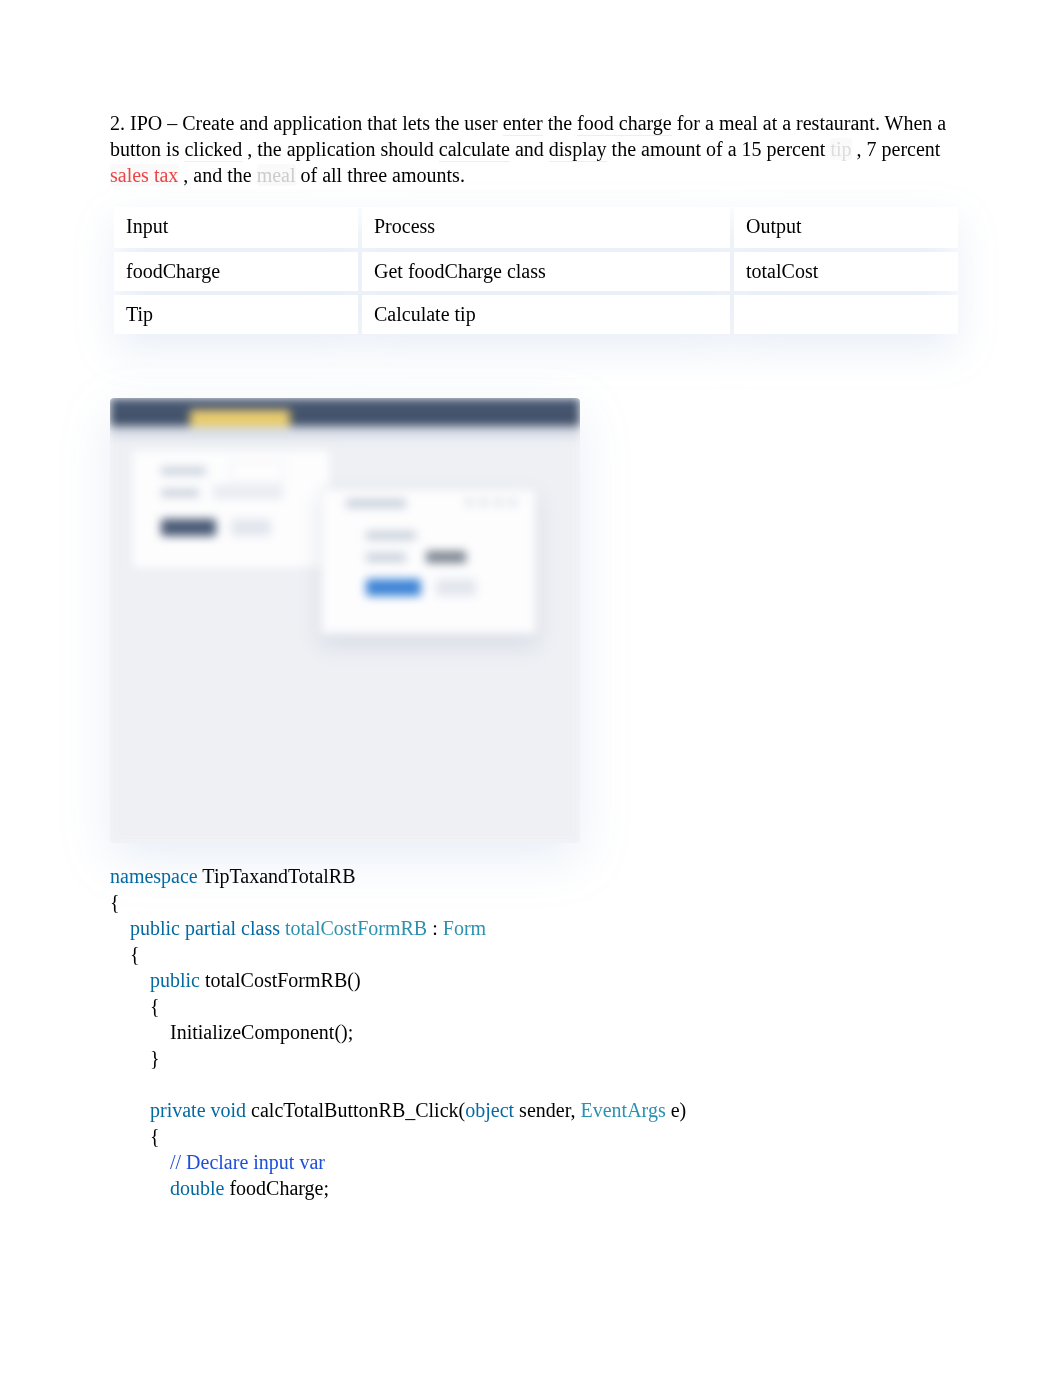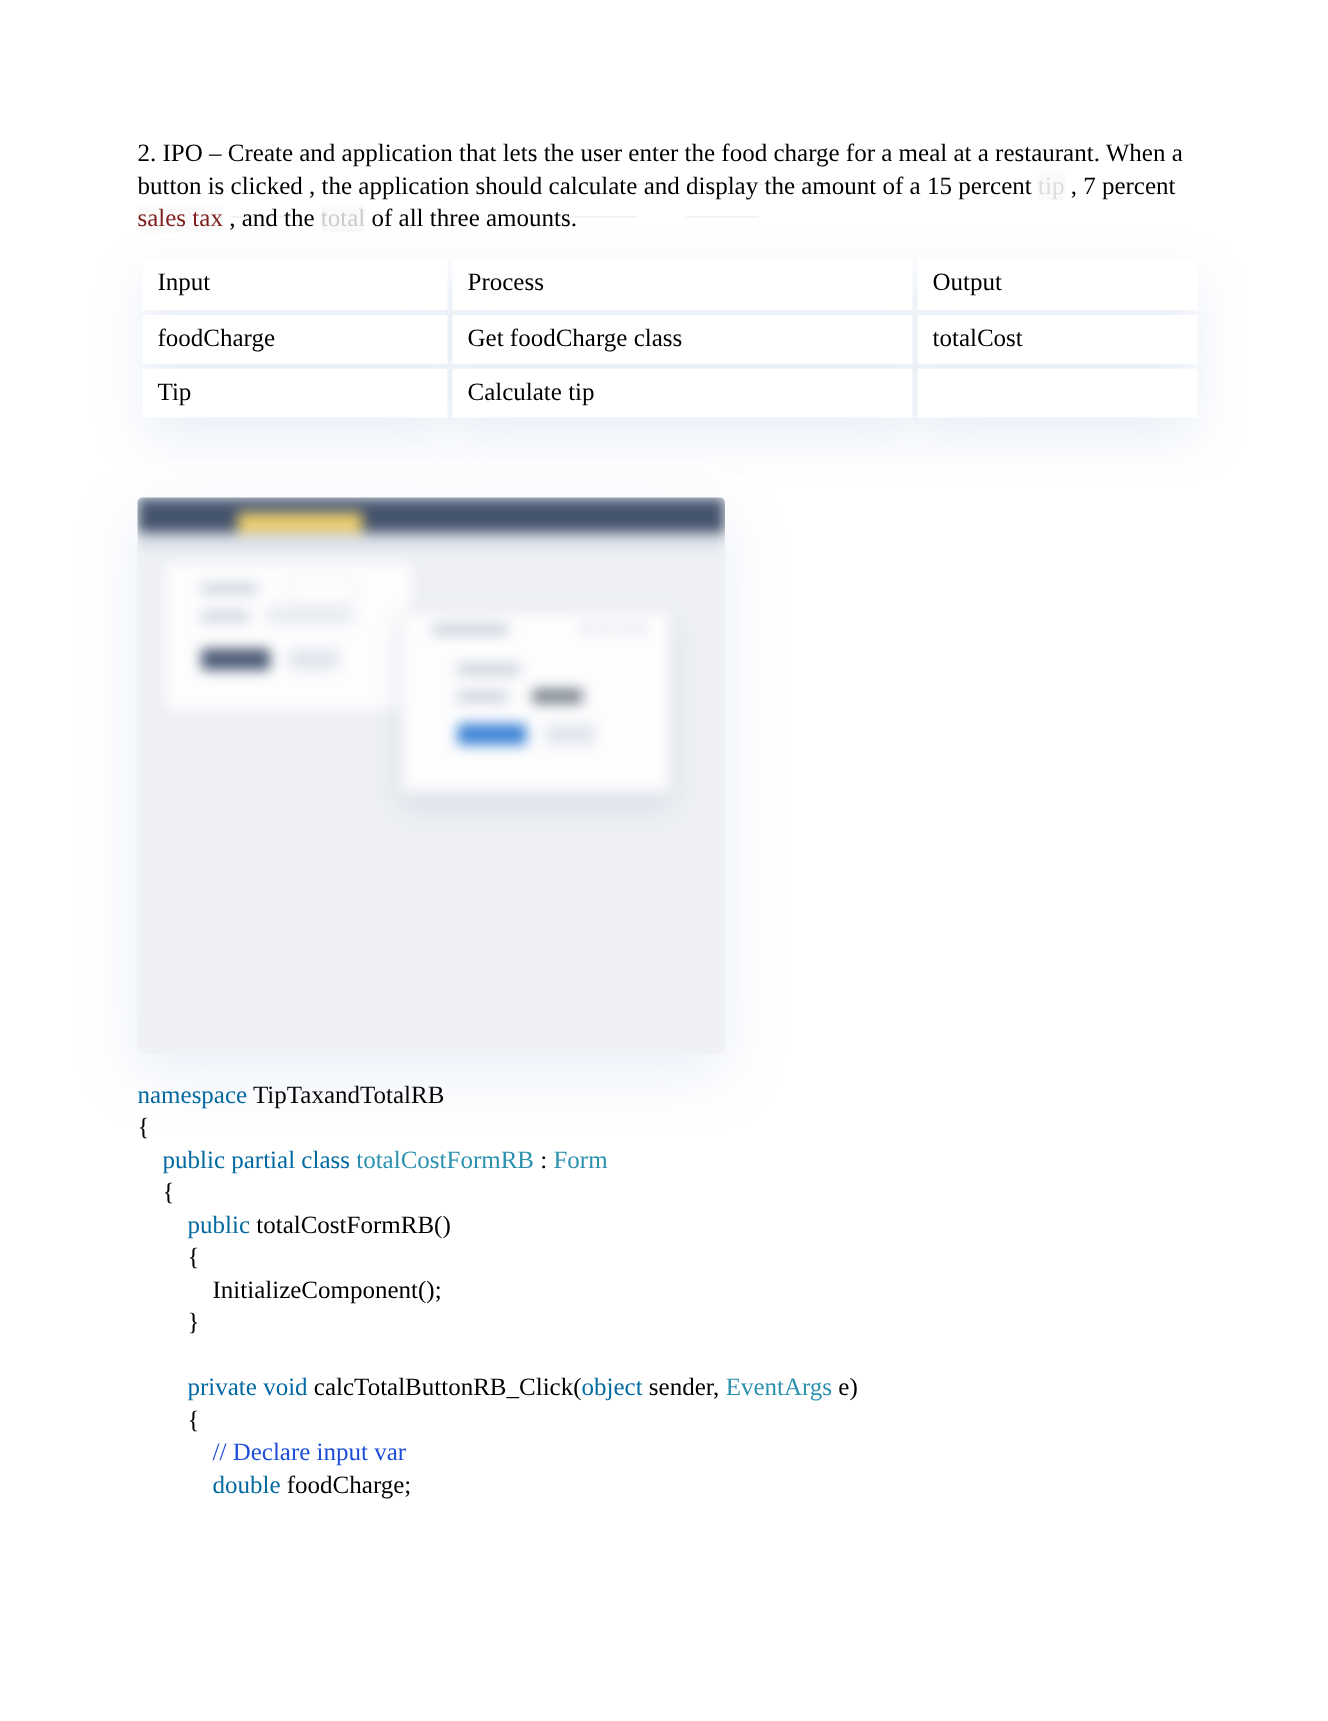--- a/index.html
+++ b/index.html
@@ -13,28 +13,28 @@
   }
   .page {
     padding: 110px 100px 60px 110px;
   }
   .problem-text {
     line-height: 1.3;
     margin-bottom: 15px;
   }
   .ul {
     border-bottom: 1px solid #eee;
-    padding-bottom: 13px;
+    padding-bottom: 1px;
   }
   .hl {
     background: #fafafa;
     border-radius: 3px;
   }
   .hl-tip { color: #ddd; }
-  .hl-tax { color: #7f1d1d; }
+  .hl-tax { color: #ef4444; }
   .hl-total { color: #ccc; }
 
   .ipo-container {
     filter: drop-shadow(0 15px 20px rgba(100,140,200,0.15));
   }
   .ipo-table {
     width: 100%;
     border-collapse: separate;
     border-spacing: 4px 4px;
   }
@@ -149,21 +149,21 @@
     <span class="ul">clicked</span>
     <span>, the application should </span>
     <span class="ul">calculate</span>
     <span> and </span>
     <span class="ul">display</span>
     <span> the amount of a 15 percent </span>
     <span class="hl hl-tip">tip</span>
     <span>, 7 percent </span>
     <span class="hl hl-tax">sales tax</span>
     <span>, and the </span>
-    <span class="hl hl-total">total</span>
+    <span class="hl hl-total">meal</span>
     <span> of all three amounts.</span>
   </div>
 
   <div class="ipo-container">
     <table class="ipo-table">
       <tbody>
           <tr>
         <td class="col-input">Input</td>
         <td class="col-process">Process</td>
         <td class="col-output">Output</td>

